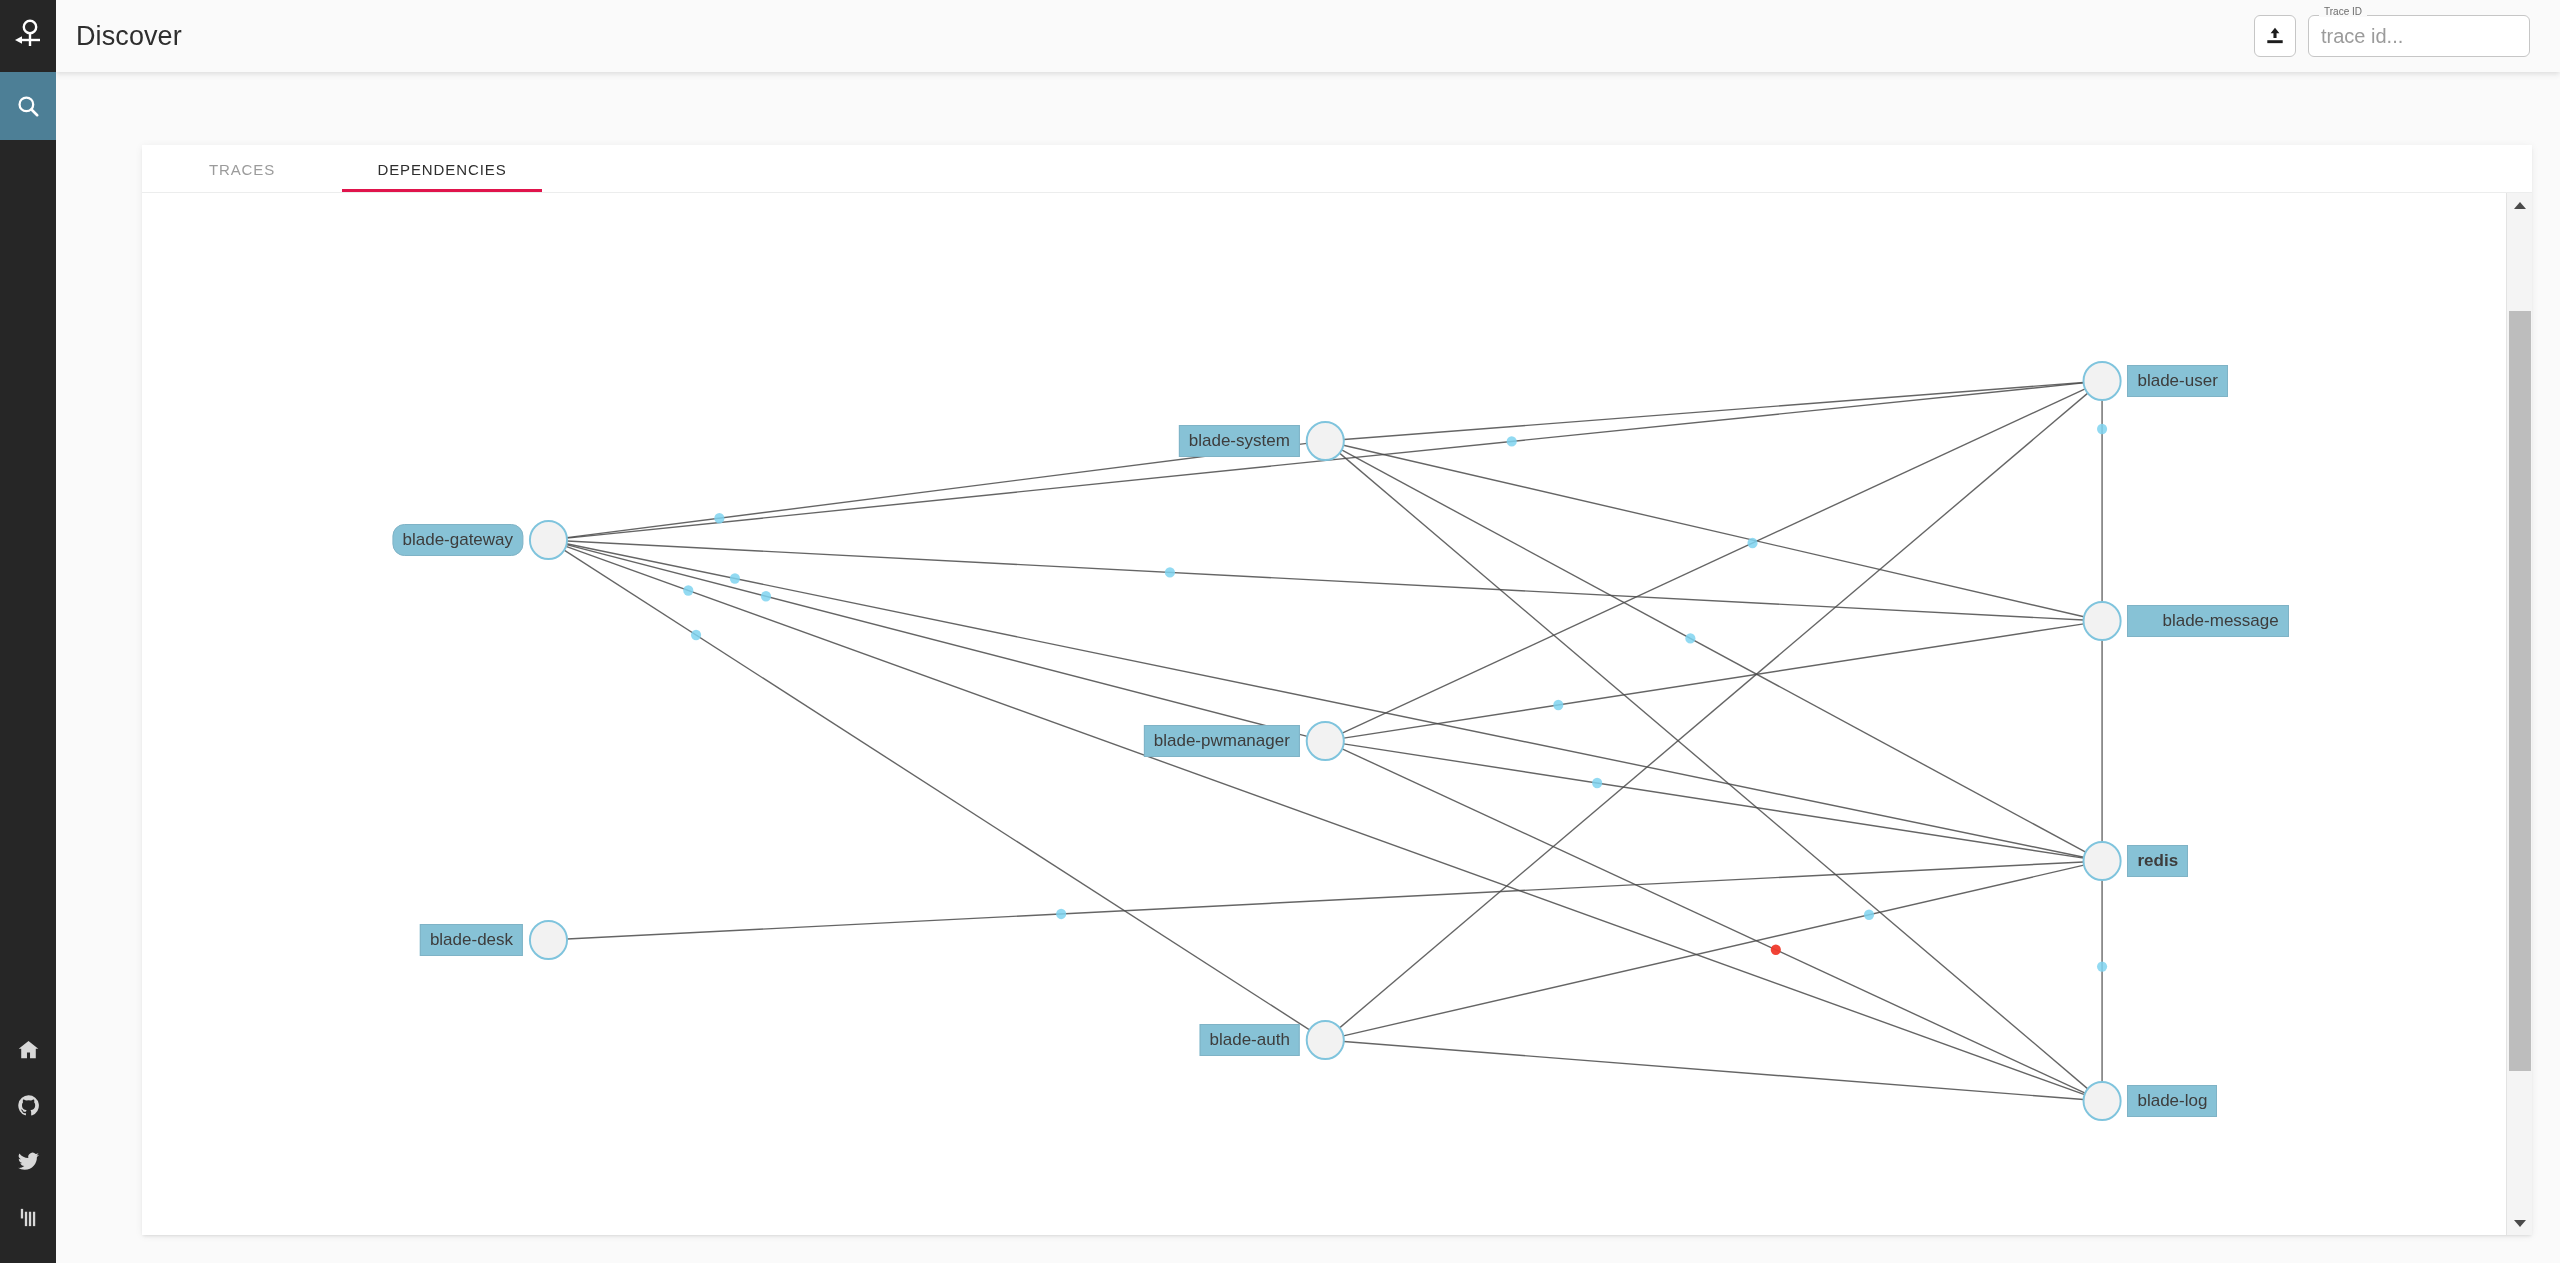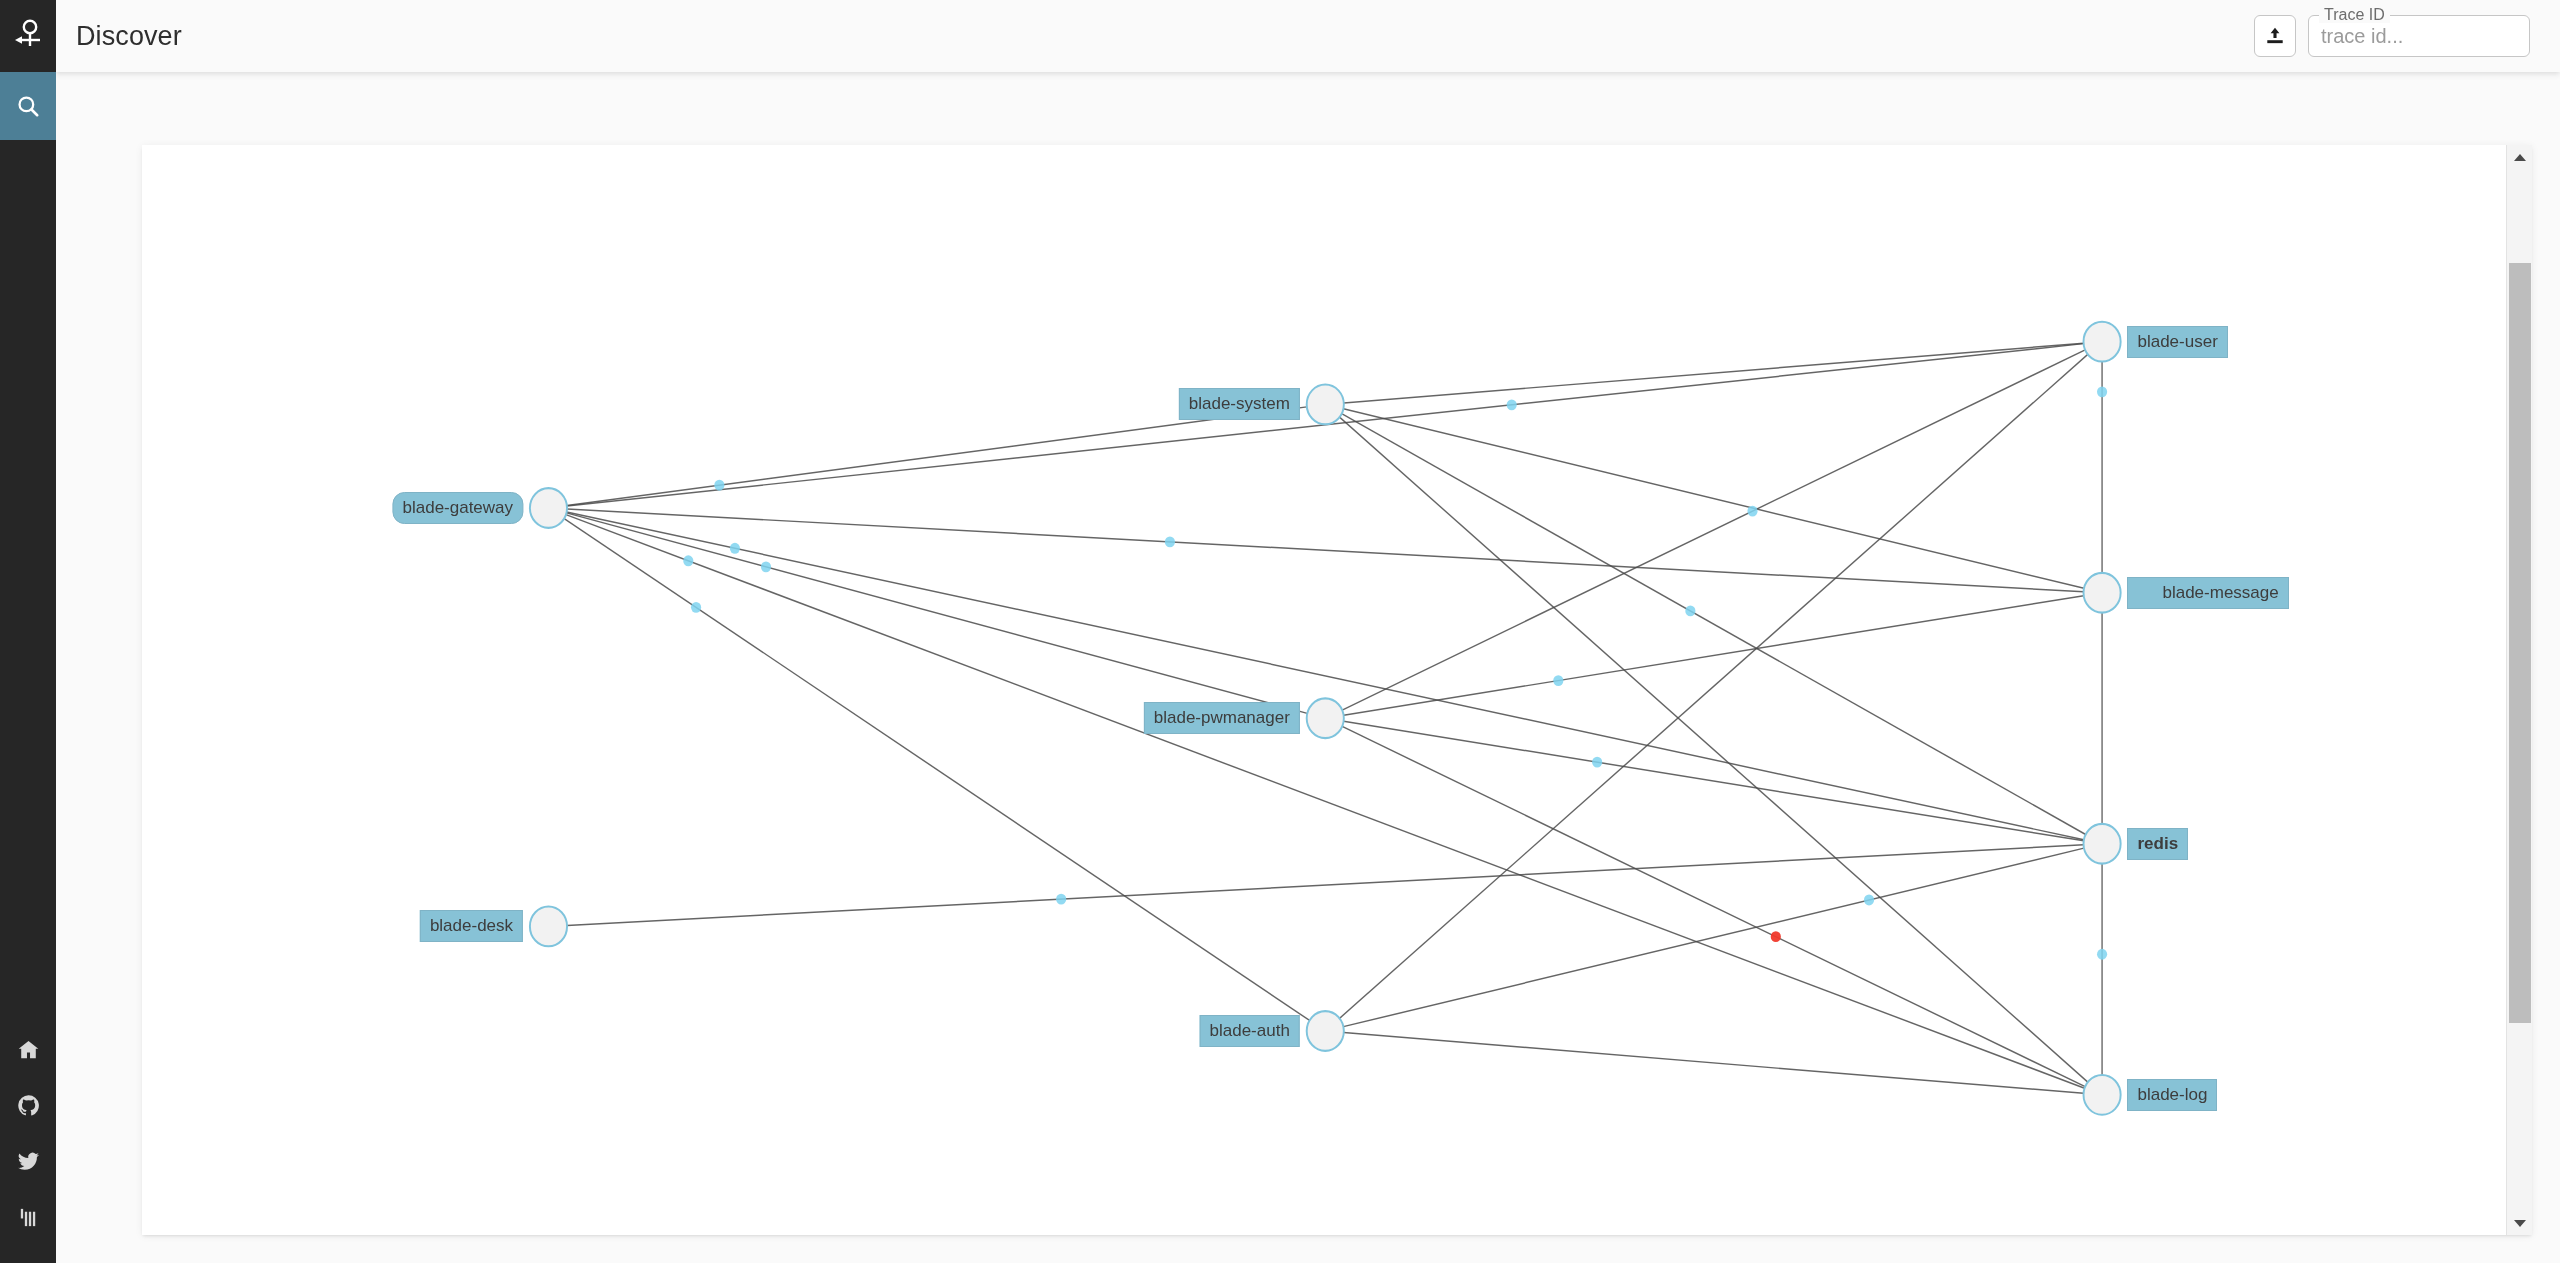--- a/index.html
+++ b/index.html
@@ -85,21 +85,21 @@
     position: absolute; inset: 0;
     border: 1px solid #c6c6c6;
     border-radius: 6px;
     background: #fff;
   }
   .traceid-legend {
     position: absolute;
     top: -8px; left: 11px;
     padding: 0 5px;
     background: #fafafa;
-    font-size: 16px;
+    font-size: 10px;
     color: #6d6d6d;
     line-height: 1;
     text-align: center;
   }
   .traceid-input {
     position: absolute;
     left: 13px; top: 0; right: 10px; bottom: 0;
     border: 0; outline: 0; background: transparent;
     font-family: "Liberation Sans", sans-serif;
     font-size: 20px; color: #2e2e2e;
@@ -321,20 +321,24 @@
           <div class="traceid-fieldset"></div>
           <div class="traceid-legend">Trace ID</div>
           <input class="traceid-input" type="text" placeholder="trace id..." style="">
         </div>
       </div>
     </div>
 
 
     <div id="content">
 
+      <div id="tabs">
+        <button class="tab">TRACES</button>
+        <button class="tab active">DEPENDENCIES</button>
+      </div>
 
       <div id="graph-pane">
         <svg id="graph-svg" viewBox="86 193 2446 1042" preserveAspectRatio="none">
             <g>
               <line x1="520.8543722173969" y1="537.6520970446261" x2="1278.1456277826032" y2="443.34790295537397" stroke="#4a4a4a" stroke-width="1.4" stroke-opacity="0.85"></line>
               <line x1="520.9057066139898" y1="538.109429338601" x2="2073.09429338601" y2="382.89057066139895" stroke="#4a4a4a" stroke-width="1.4" stroke-opacity="0.85"></line>
               <line x1="520.9753932034893" y1="540.9666709745173" x2="2073.024606796511" y2="620.0333290254827" stroke="#4a4a4a" stroke-width="1.4" stroke-opacity="0.85"></line>
               <line x1="520.6242444908349" y1="543.759988982112" x2="2073.375755509165" y2="857.240011017888" stroke="#4a4a4a" stroke-width="1.4" stroke-opacity="0.85"></line>
               <line x1="519.9174403706486" y1="546.321813866625" x2="2074.0825596293516" y2="1094.678186133375" stroke="#4a4a4a" stroke-width="1.4" stroke-opacity="0.85"></line>
               <line x1="520.4203755761932" y1="544.6572270324715" x2="1278.5796244238068" y2="736.3427729675285" stroke="#4a4a4a" stroke-width="1.4" stroke-opacity="0.85"></line>

